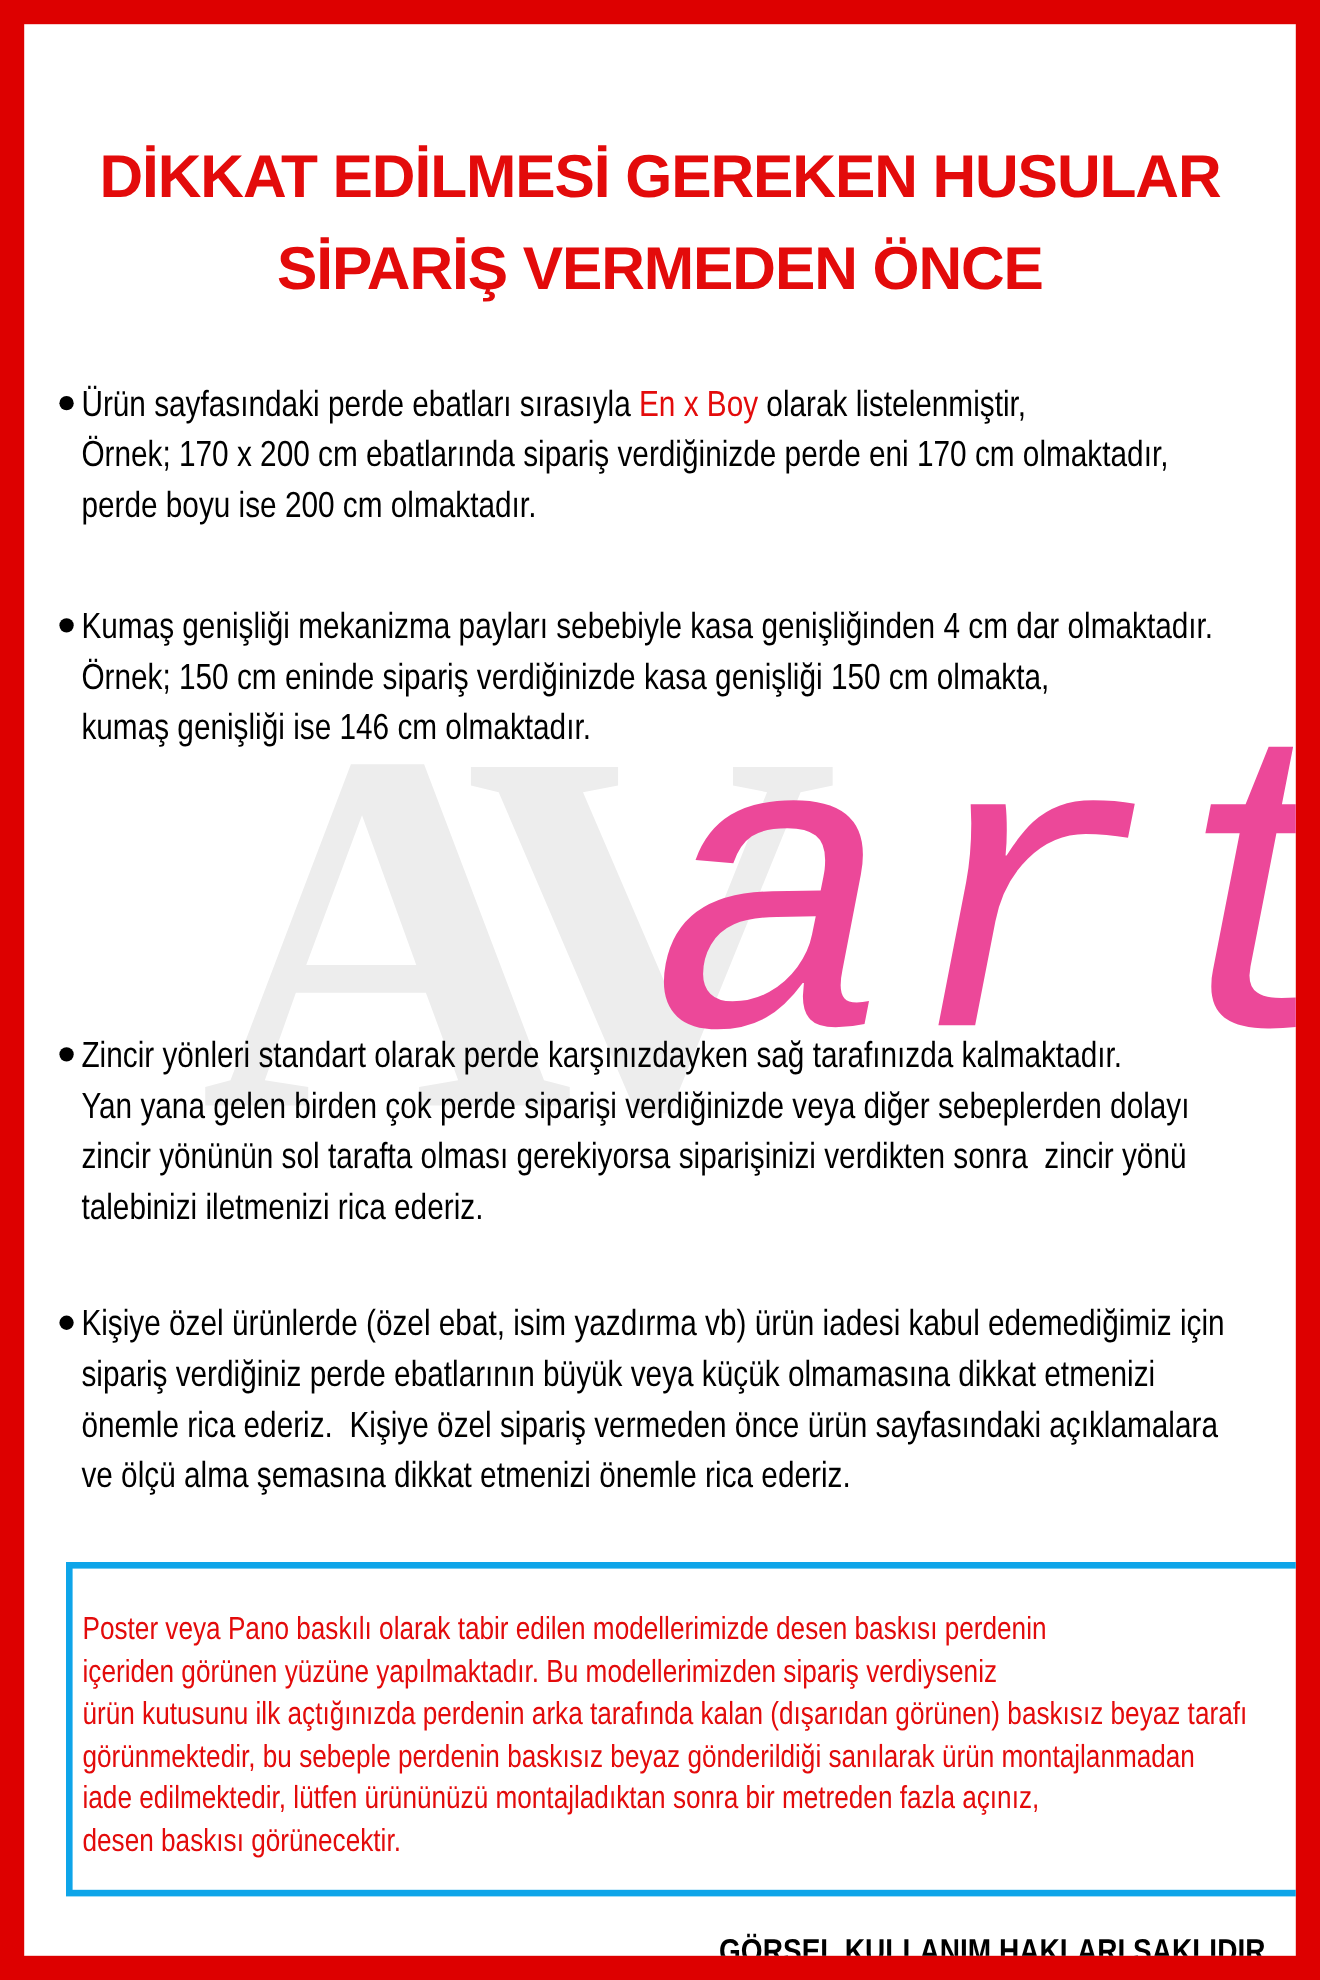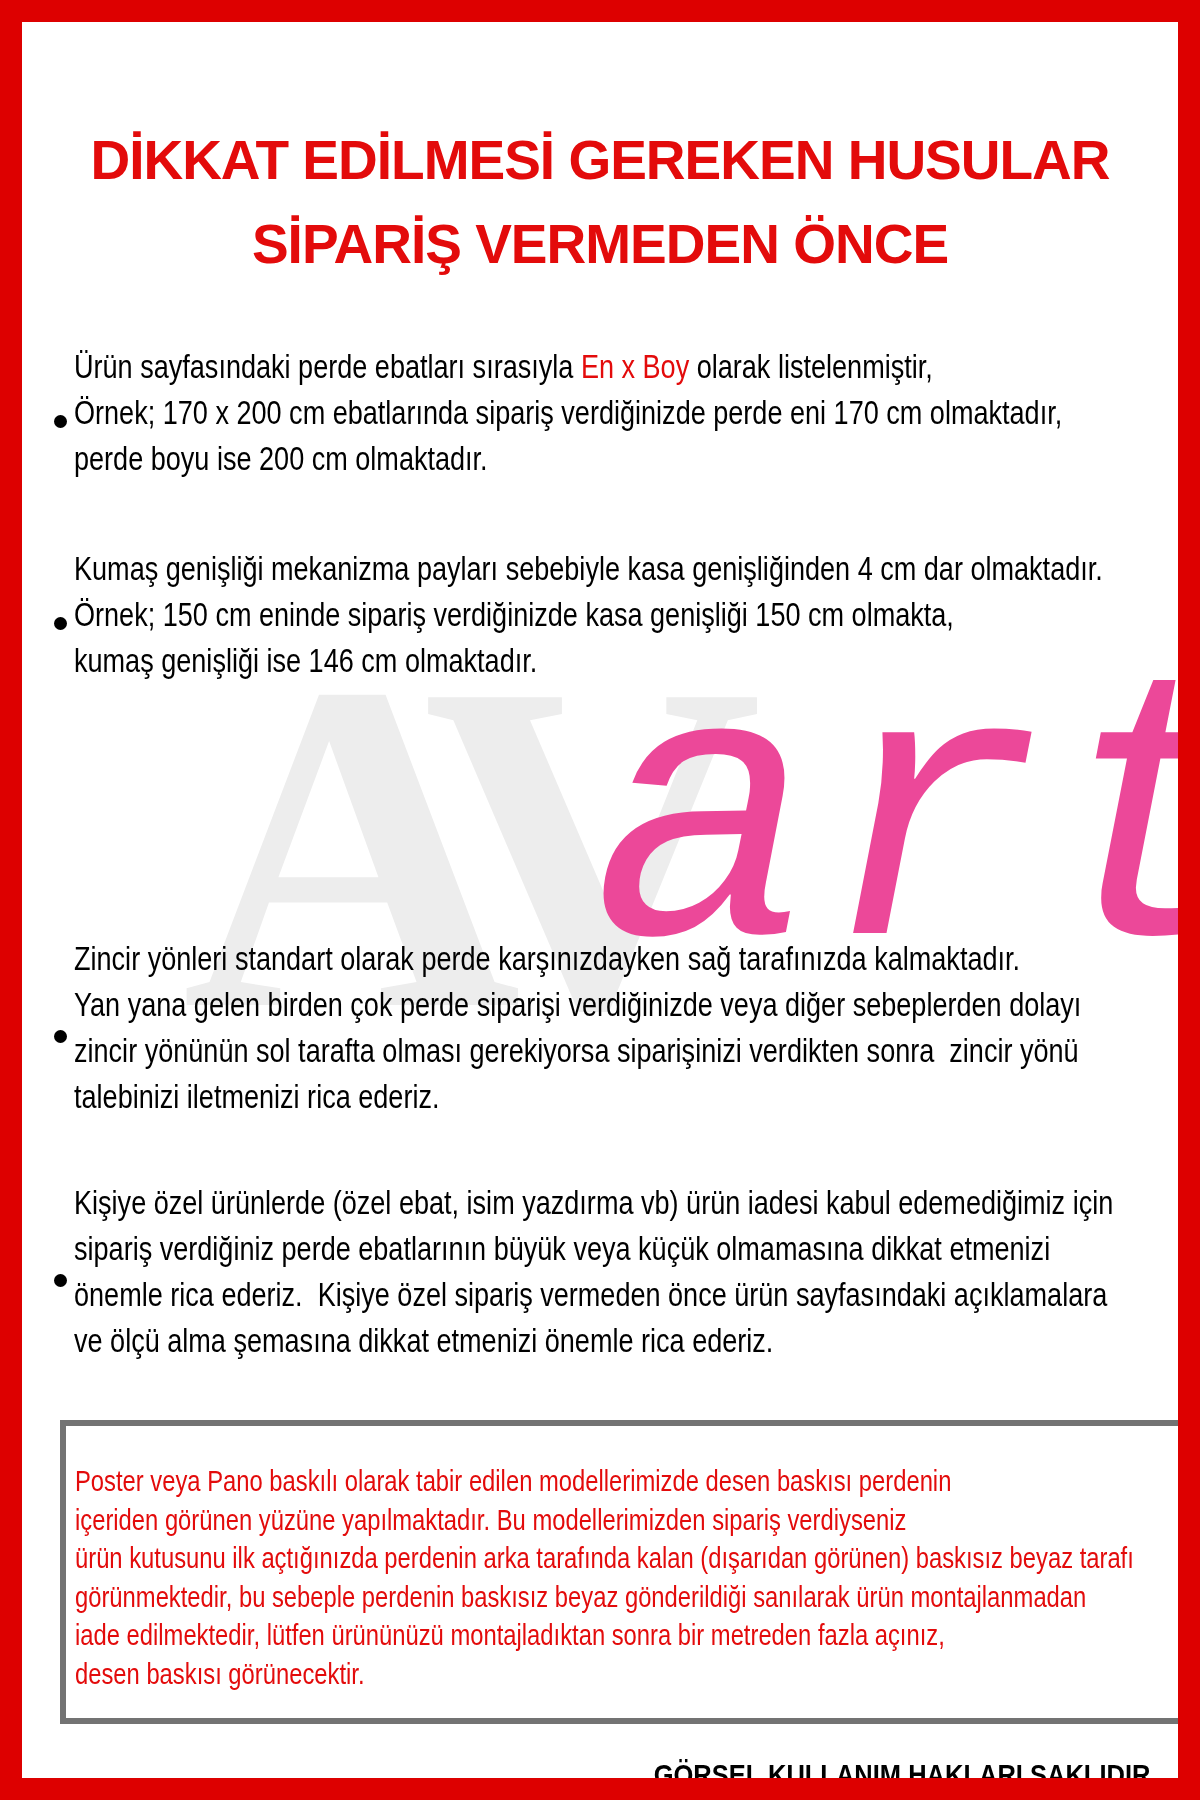--- a/index.html
+++ b/index.html
@@ -36,21 +36,21 @@
   .title {
     top:96px; left:0; right:0;
     text-align:center;
     color:#e30b0b;
     font-weight:bold;
     font-size:55px; line-height:84px;
     letter-spacing:-1px;
   }
   .bullet {
     left:32px; right:34px;
-    display:flex; align-items:center;
+    display:flex; align-items:flex-start;
   }
   .dot {
     flex:none;
     width:13px; height:13px;
     margin:16px 7px 0 0;
     border-radius:50%;
     background:#000;
   }
   .bullet-text {
     color:#000;
@@ -60,21 +60,21 @@
   .line { white-space:pre; }
   .b1 { top:322px; }
   .b2 { top:524px; }
   .b3 { top:737px; }
   .b4 { top:914px; }
   .b5 { top:1158px; }
   .notice-box {
     left:38px; top:1398px;
     width:1128px; height:304px;
     box-sizing:border-box;
-    border:6px solid #737373;
+    border:6px solid #0ea5e9;
     padding:36px 0 0 9px;
     background:transparent;
   }
   .notice-text {
     color:#e30b0b;
     font-size:29px; line-height:38.5px;
     transform:scaleX(0.82); transform-origin:left top;
   }
   .footer {
     top:1736px; right:28px;

